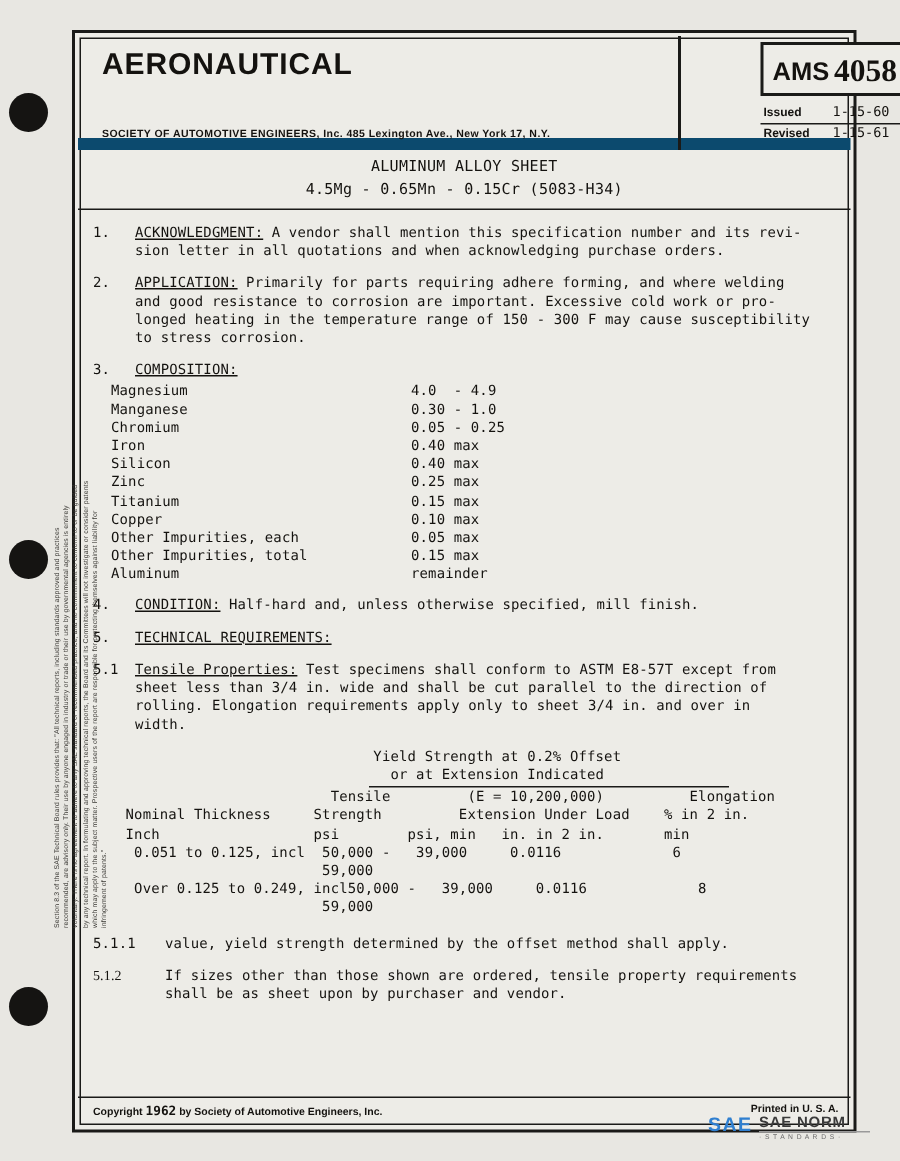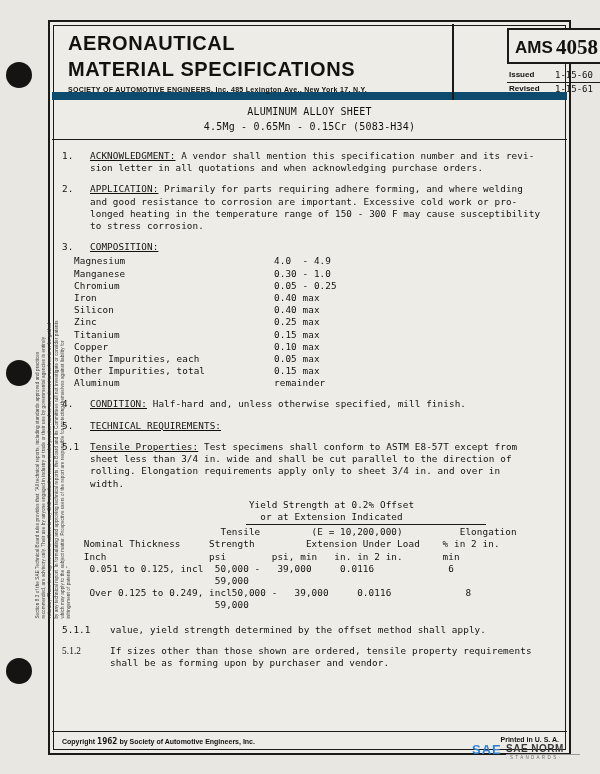--- a/index.html
+++ b/index.html
@@ -310,21 +310,20 @@
   <div class="punch p1"></div>
   <div class="punch p2"></div>
   <div class="punch p3"></div>
 
   <div class="frame">
     <div class="frame-inner"></div>
   </div>
 
   <div class="header">
     <div class="hdr-title1">AERONAUTICAL</div>
-    <div class="hdr-title2">MATERIAL SPECIFICATIONS</div>
     <div class="hdr-society">SOCIETY OF AUTOMOTIVE ENGINEERS, Inc.        485 Lexington Ave.,  New York 17, N.Y.</div>
 
     <div class="ams-box">
       <span class="ams-label">AMS</span>
       <span class="ams-num">4058</span>
 
     </div>
 
     <div class="issrev">
       <span class="lbl r1">Issued</span>
@@ -416,21 +415,21 @@
       <span class="sec-num" style="width:42px;">5.1.1</span>
       <div class="sec-body" style="margin-left:48px;">
         <div>value, yield strength determined by the offset method shall apply.</div>
       </div>
     </div>
 
     <div class="sec" style="margin-top:8px;">
       <span class="sec-num" style="width:42px;font-family:Liberation Serif, serif;">5.1.2</span>
       <div class="sec-body" style="margin-left:48px;">
         <div>If sizes other than those shown are ordered, tensile property requirements</div>
-        <div>shall be as forming upon by purchaser and vendor.</div>
+        <div>shall be as sheet upon by purchaser and vendor.</div>
       </div>
     </div>
 
   </div>
 
   <div class="footer">
     <div class="copy">
       <span>Copyright</span>
       <span class="year">1962</span>
       <span>by Society of Automotive Engineers, Inc.</span>

